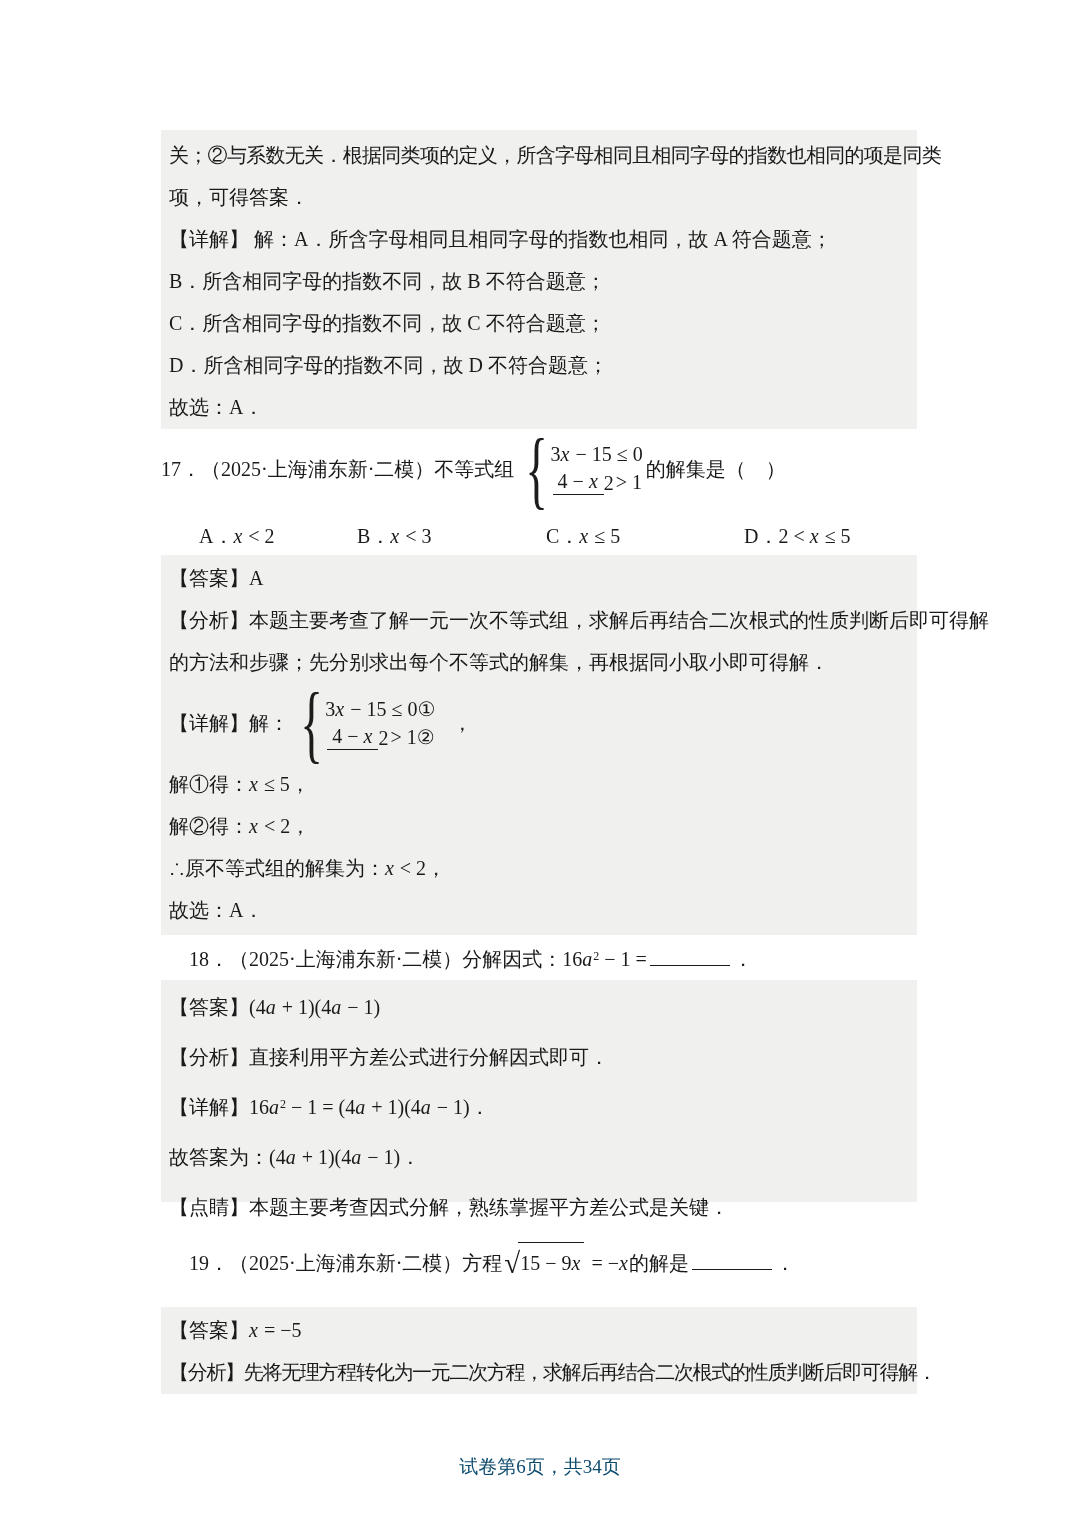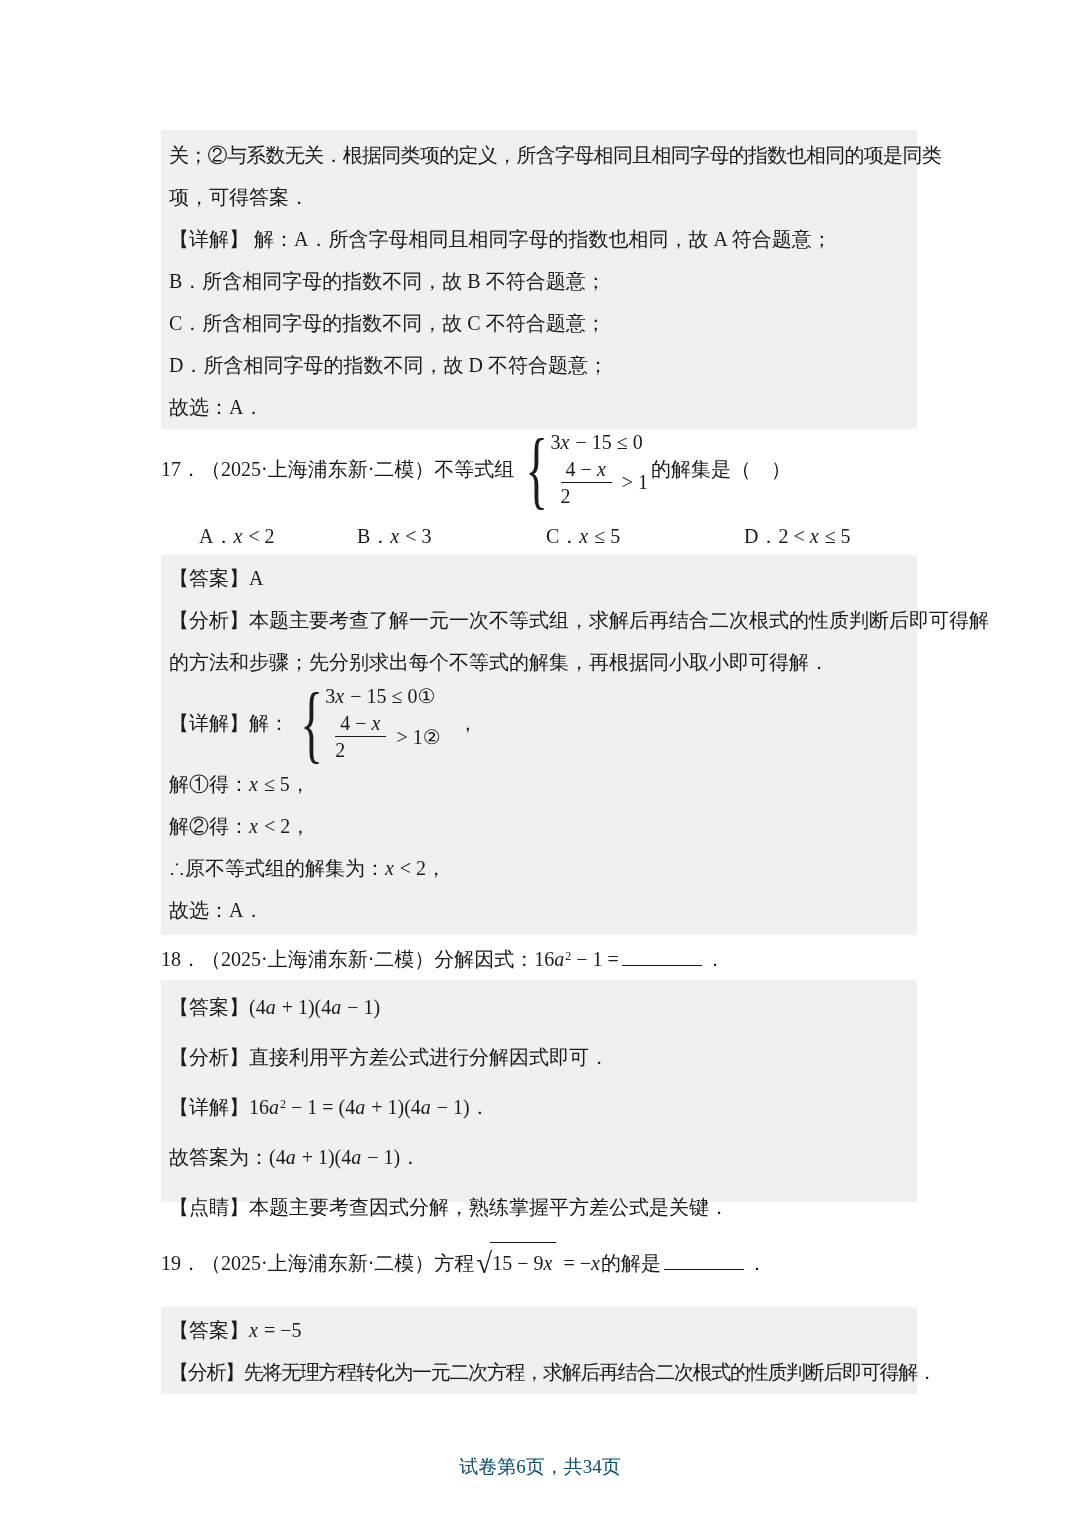--- a/index.html
+++ b/index.html
@@ -10,31 +10,31 @@
   .page{position:absolute;inset:0;}
   .band{position:absolute;left:161px;width:756px;background:#f0f0ef;padding:4px 8px 0 8px;box-sizing:border-box;}
   .line{line-height:42px;white-space:nowrap;}
   .b3 .line{line-height:50px;}
   .b4 .line{line-height:42px;}
   .ls1{letter-spacing:-0.7px;}
   .ls2{letter-spacing:-1.3px;}
   .stem{position:absolute;left:161px;width:756px;white-space:nowrap;}
   .stemflex{display:flex;align-items:center;}
   .stemflex>span{margin-right:3px;}
-  .stemline{line-height:38px;}
+  .stemline{line-height:38px;margin-left:28px;}
   .options{position:absolute;left:161px;width:756px;height:40px;}
   .opt{position:absolute;top:0;line-height:40px;white-space:nowrap;}
   .m{font-family:"Liberation Serif","DejaVu Serif",serif;}
   .it{font-style:italic;padding-right:1px;}
   sup{font-size:12px;line-height:0;vertical-align:6px;}
   .msys{display:inline-flex;align-items:center;margin:0 4px;}
   .brace{font-size:86px;line-height:1;display:inline-block;transform:scaleX(.55);margin:0 -7px 0 -5px;font-weight:400;color:#1c1c1c;}
   .rows{display:inline-flex;flex-direction:column;justify-content:center;gap:3px;}
   .row2{display:inline-flex;align-items:center;}
-  .frac{display:inline-flex;flex-direction:column;align-items:flex-start;margin:0 10px;line-height:1.2;}
+  .frac{display:inline-flex;flex-direction:row;align-items:flex-end;margin:0 2px;line-height:1.2;}
   .num{border-bottom:1.6px solid #1a1a1a;padding:0 5px 1px 5px;}
   .den{padding-top:1px;}
   .detailrow{height:80px;display:flex;align-items:center;white-space:nowrap;}
   .detailrow>span{margin-right:3px;}
   .blank{display:inline-block;width:80px;height:20px;border-bottom:1.6px solid #1a1a1a;vertical-align:baseline;margin:0 3px;}
   .sqrt{display:inline-block;white-space:nowrap;margin:0 2px;}
   .rad{font-size:29px;vertical-align:-3px;letter-spacing:-2px;}
   .radicand{display:inline-block;border-top:1.7px solid #1a1a1a;padding:0 3px 0 2px;}
   .footer{position:absolute;left:0;top:1452px;width:1080px;text-align:center;font-size:19px;line-height:30px;color:#0c4a6e;}
 </style>

